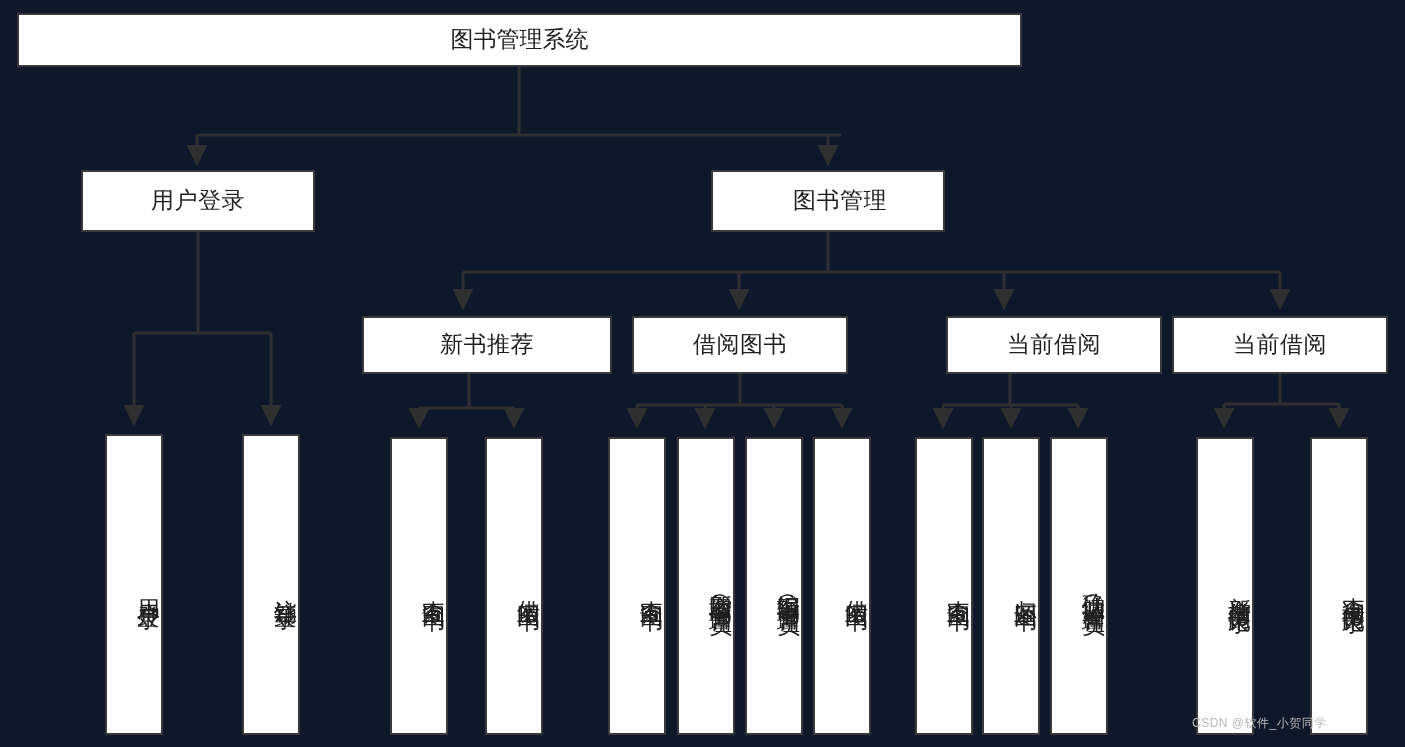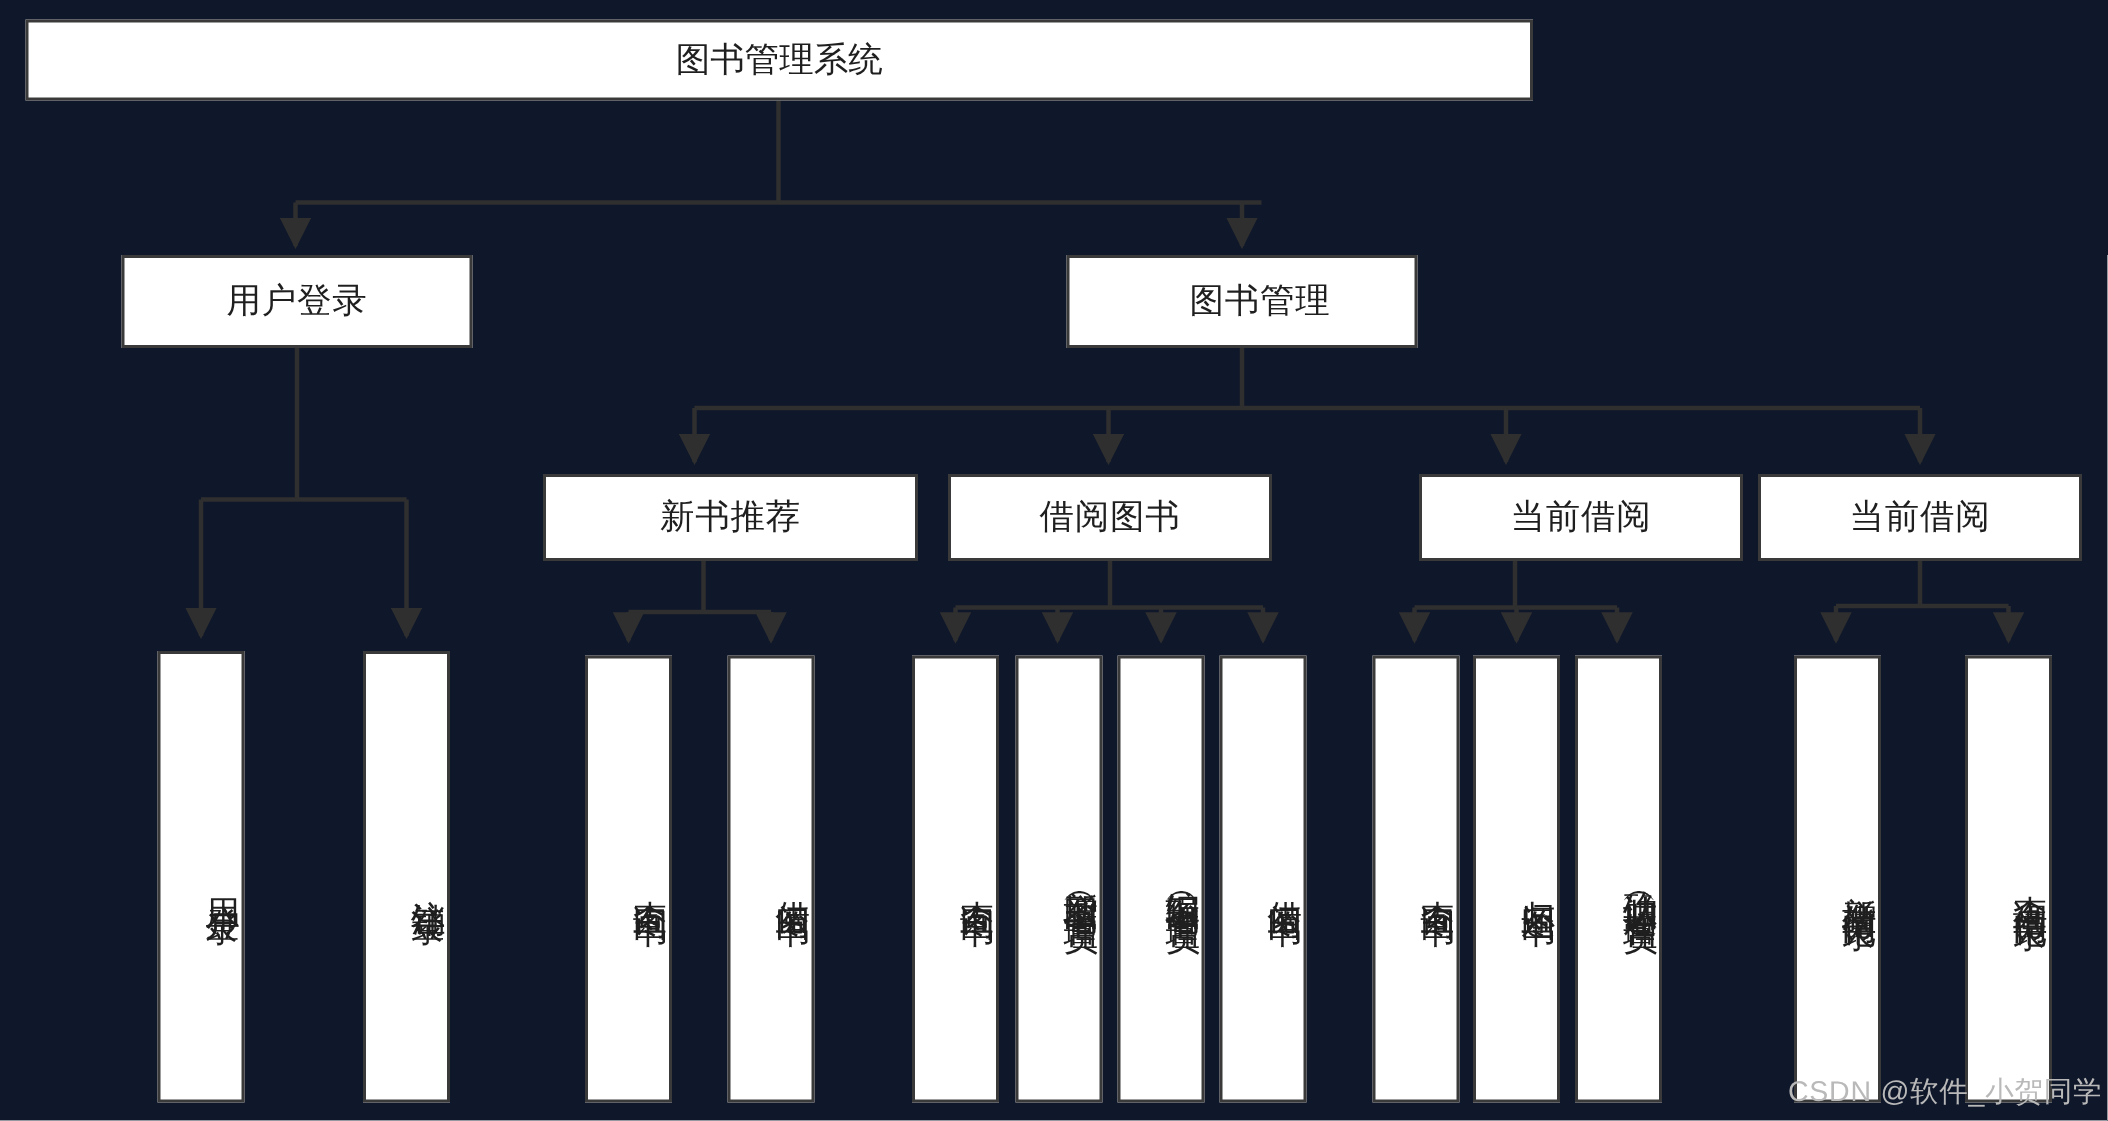--- a/index.html
+++ b/index.html
@@ -54,21 +54,21 @@
     align-items: flex-start;
     justify-content: center;
   }
   .node.v .txt {
     writing-mode: vertical-rl;
     text-orientation: upright;
     white-space: nowrap;
   }
   .watermark {
     position: absolute;
-    font-size: 19px;
+    font-size: 12px;
     color: #b9b9b9;
     white-space: nowrap;
     letter-spacing: 0.5px;
   }
 </style>
 </head>
 <body>
 
 <div id="canvas">
 

